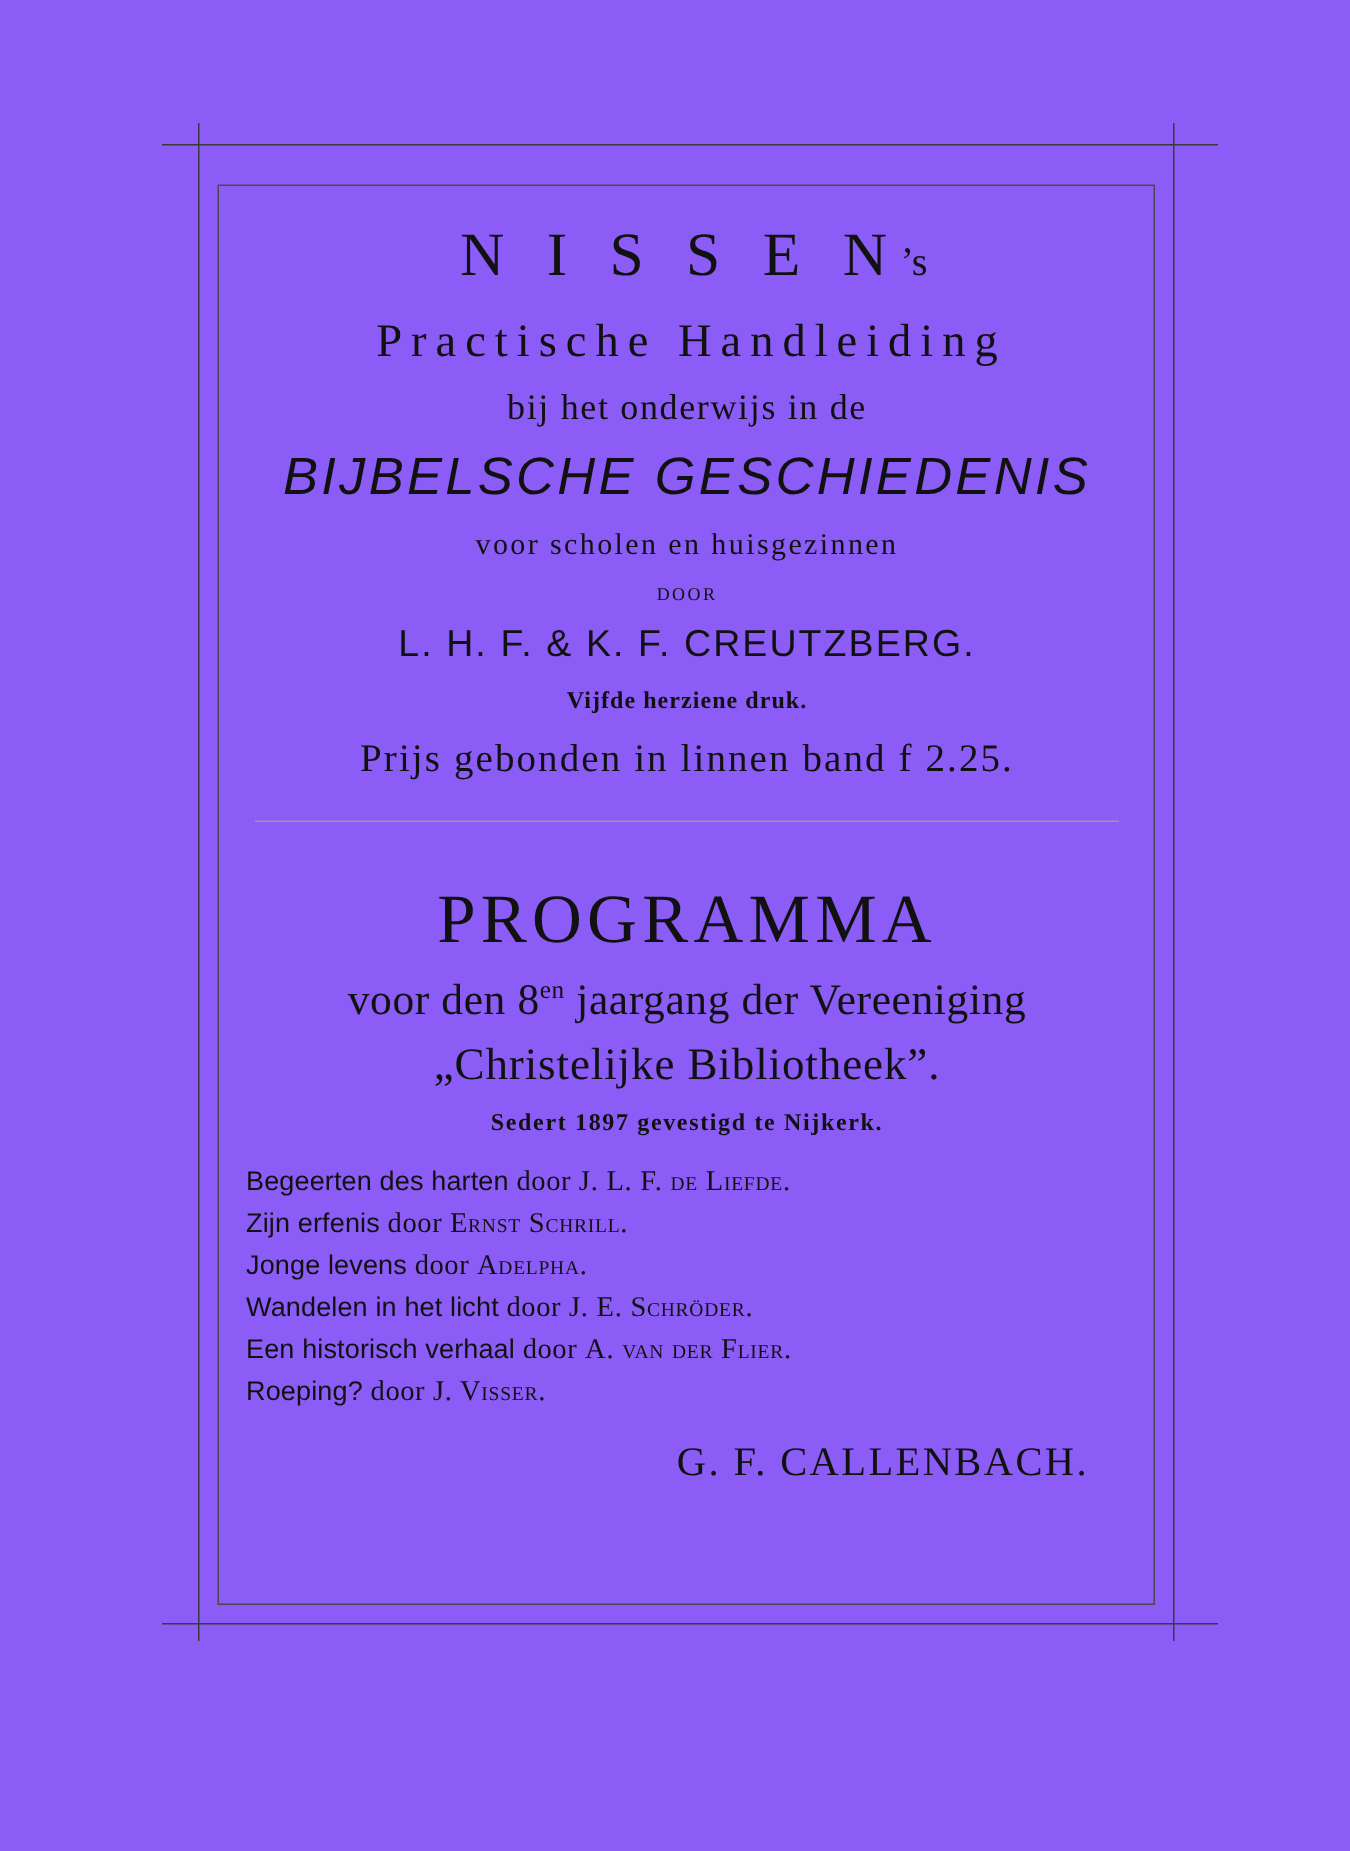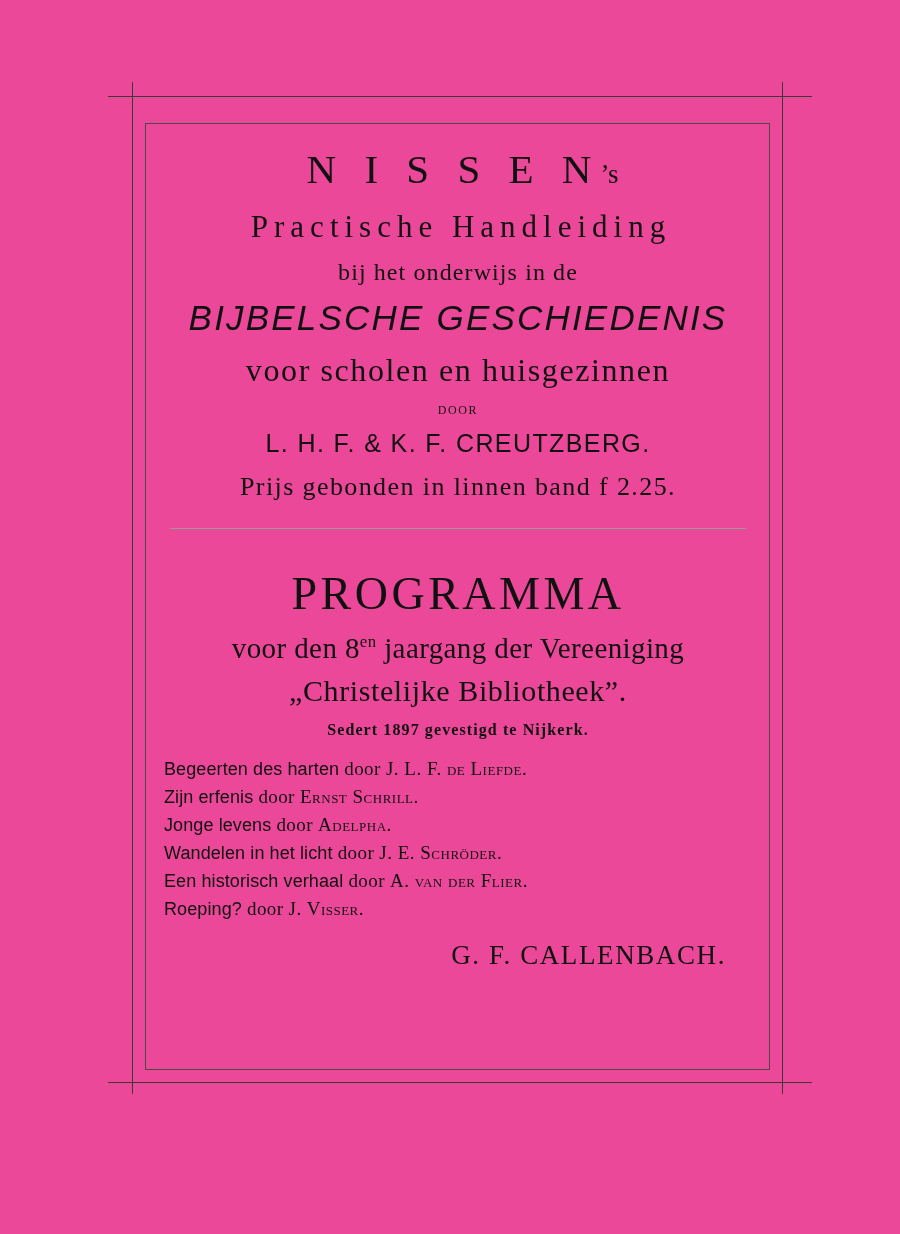--- a/index.html
+++ b/index.html
@@ -12,21 +12,21 @@
     height: 1234px;
     position: relative;
     font-family: "Liberation Serif", "DejaVu Serif", serif;
     color: #111111;
     overflow: hidden;
   }
 
   .page {
     position: absolute;
     inset: 0;
-    background: #ec4899;
+    background: #8b5cf6;
   }
 
   
   .crop-v {
     position: absolute;
     width: 1px;
     background: #3a3a3a;
   }
   .crop-h {
     position: absolute;
@@ -97,21 +97,21 @@
     font-size: 35px;
     font-weight: 400;
     letter-spacing: 2.2px;
     margin-top: 12px;
     white-space: nowrap;
     font-style: italic;
   }
 
   .voorscholen {
     font-family: "Liberation Serif", "DejaVu Serif", serif;
-    font-size: 32px;
+    font-size: 20px;
     letter-spacing: 1.6px;
     margin-top: 14px;
   }
 
   .door-sc {
     font-family: "Liberation Serif", "DejaVu Serif", serif;
     font-size: 12px;
     letter-spacing: 1.6px;
     margin-top: 14px;
   }
@@ -257,20 +257,21 @@
     <div class="c bijhet">bij het onderwijs in de</div>
 
     <div class="c bijbelsche">BIJBELSCHE GESCHIEDENIS</div>
 
     <div class="c voorscholen">voor scholen en huisgezinnen</div>
 
     <div class="c door-sc">DOOR</div>
 
     <div class="c authors">L. H. F. &amp; K. F. CREUTZBERG.</div>
 
+    <div class="c druk">Vijfde herziene druk.</div>
 
     <div class="c prijs">Prijs gebonden in linnen band f 2.25.</div>
 
     <div class="divider"></div>
 
     <div class="c programma">PROGRAMMA</div>
 
     <div class="c jaargang"><span>voor den 8</span><sup>en</sup><span> jaargang der Vereeniging</span></div>
 
     <div class="c bibliotheek">„Christelijke Bibliotheek”.</div>

